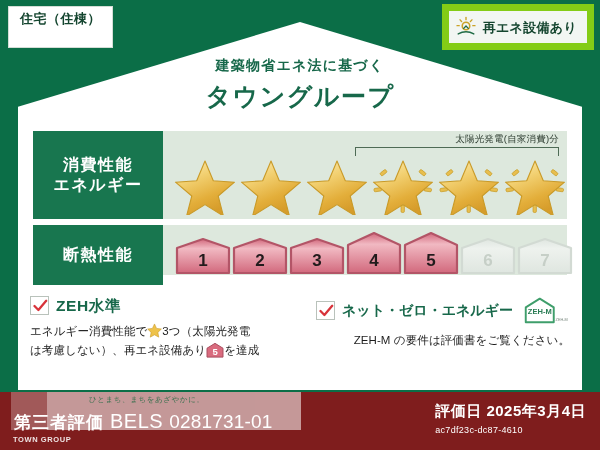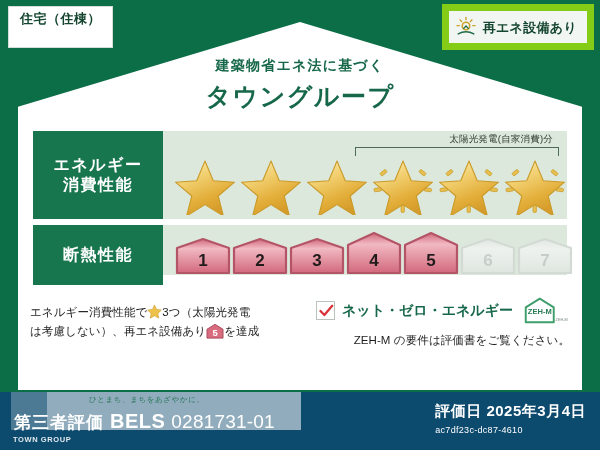--- a/index.html
+++ b/index.html
@@ -118,21 +118,20 @@
     position: absolute;
     right: 8px; top: 2px;
     text-align: right;
   }
   .solar-note .txt {
     font-size: 9.5px;
     color: #2c3b2f;
     letter-spacing: 0.2px;
     display: block;
     margin-bottom: 1px;
-    margin-right: 6px;
   }
   .solar-bracket {
     width: 204px; height: 9px;
     border-left: 1.3px solid #4e6b55;
     border-right: 1.3px solid #4e6b55;
     border-top: 1.3px solid #4e6b55;
     margin-left: auto;
   }
 
   
@@ -212,30 +211,30 @@
   .inline-house .n {
     position: absolute; left: 0; right: 0; bottom: 1px;
     text-align: center; font-size: 9.5px; font-weight: bold; color: #fff;
     line-height: 1;
   }
 
   
   .bottom-bar {
     position: absolute;
     left: 0; bottom: 0; width: 600px; height: 58px;
-    background: #0c4a6e;
+    background: #7f1d1d;
     z-index: 4;
   }
   .bels-left {
     position: absolute; left: 14px; top: 18px;
     display: flex; align-items: baseline; gap: 6px;
     color: #ffffff;
   }
   .bels-left .third { font-size: 17px; font-weight: bold; letter-spacing: 1px; }
-  .bels-left .bels  { font-size: 20px; font-weight: bold; letter-spacing: 0.5px; }
+  .bels-left .bels  { font-size: 20px; font-weight: normal; letter-spacing: 0.5px; }
   .bels-left .no    { font-size: 19px; letter-spacing: 0.2px; }
 
   .eval-right {
     position: absolute; right: 14px; top: 10px;
     text-align: left; color: #ffffff;
   }
   .eval-right .date { font-size: 15px; font-weight: bold; letter-spacing: 0.5px; }
   .eval-right .hash { font-size: 9px; margin-top: 4px; letter-spacing: 0.3px; }
 
   
@@ -304,22 +303,22 @@
 
   <div class="title-wrap">
     <div class="title-sub">建築物省エネ法に基づく</div>
     <div class="title-main">タウングループ</div>
   </div>
 
   <div class="perf-table">
 
     <div class="perf-row">
       <div class="perf-head energy">
+        <span>消費性能</span>
         <span>エネルギー</span>
-        <span>消費性能</span>
       </div>
       <div class="perf-cell energy">
 
         <div class="solar-note">
           <span class="txt">太陽光発電(自家消費)分</span>
           <div class="solar-bracket"></div>
         </div>
 
         <div class="stars" id="stars-container">
             <div class="star-item">
@@ -529,20 +528,28 @@
       <span class="num">7</span>
             </div>
           </div>
       </div>
     </div>
   </div>
 
   <div class="criteria">
 
     <div class="crit-col">
+      <div class="crit-head">
+        <span class="check-box">
+          <svg width="15" height="14" viewBox="0 0 15 14">
+            <path d="M1.5 7 L5.4 11 L13.2 1.8" fill="none" stroke="#d8333a" stroke-width="2.3" stroke-linecap="round" stroke-linejoin="round"></path>
+          </svg>
+        </span>
+        <span class="crit-title">ZEH水準</span>
+      </div>
       <div class="crit-body">
         <span>エネルギー消費性能で</span><span class="inline-star">
           <svg viewBox="0 0 24 24" width="15" height="15">
             <polygon points="12,1.5 15.3,8.6 23,9.6 17.4,15 18.8,22.6 12,18.9 5.2,22.6 6.6,15 1,9.6 8.7,8.6" fill="#eec24a" stroke="#c89a27" stroke-width="0.9"></polygon>
           </svg>
         </span><span>3つ（太陽光発電</span><br>
         <span>は考慮しない）、再エネ設備あり</span><span class="inline-house">
           <svg viewBox="0 0 20 18" width="18" height="16">
             <polygon points="1,17 1,7 10,1.5 19,7 19,17" fill="#d96b7e" stroke="#a84d5e" stroke-width="1.1"></polygon>
           </svg>

